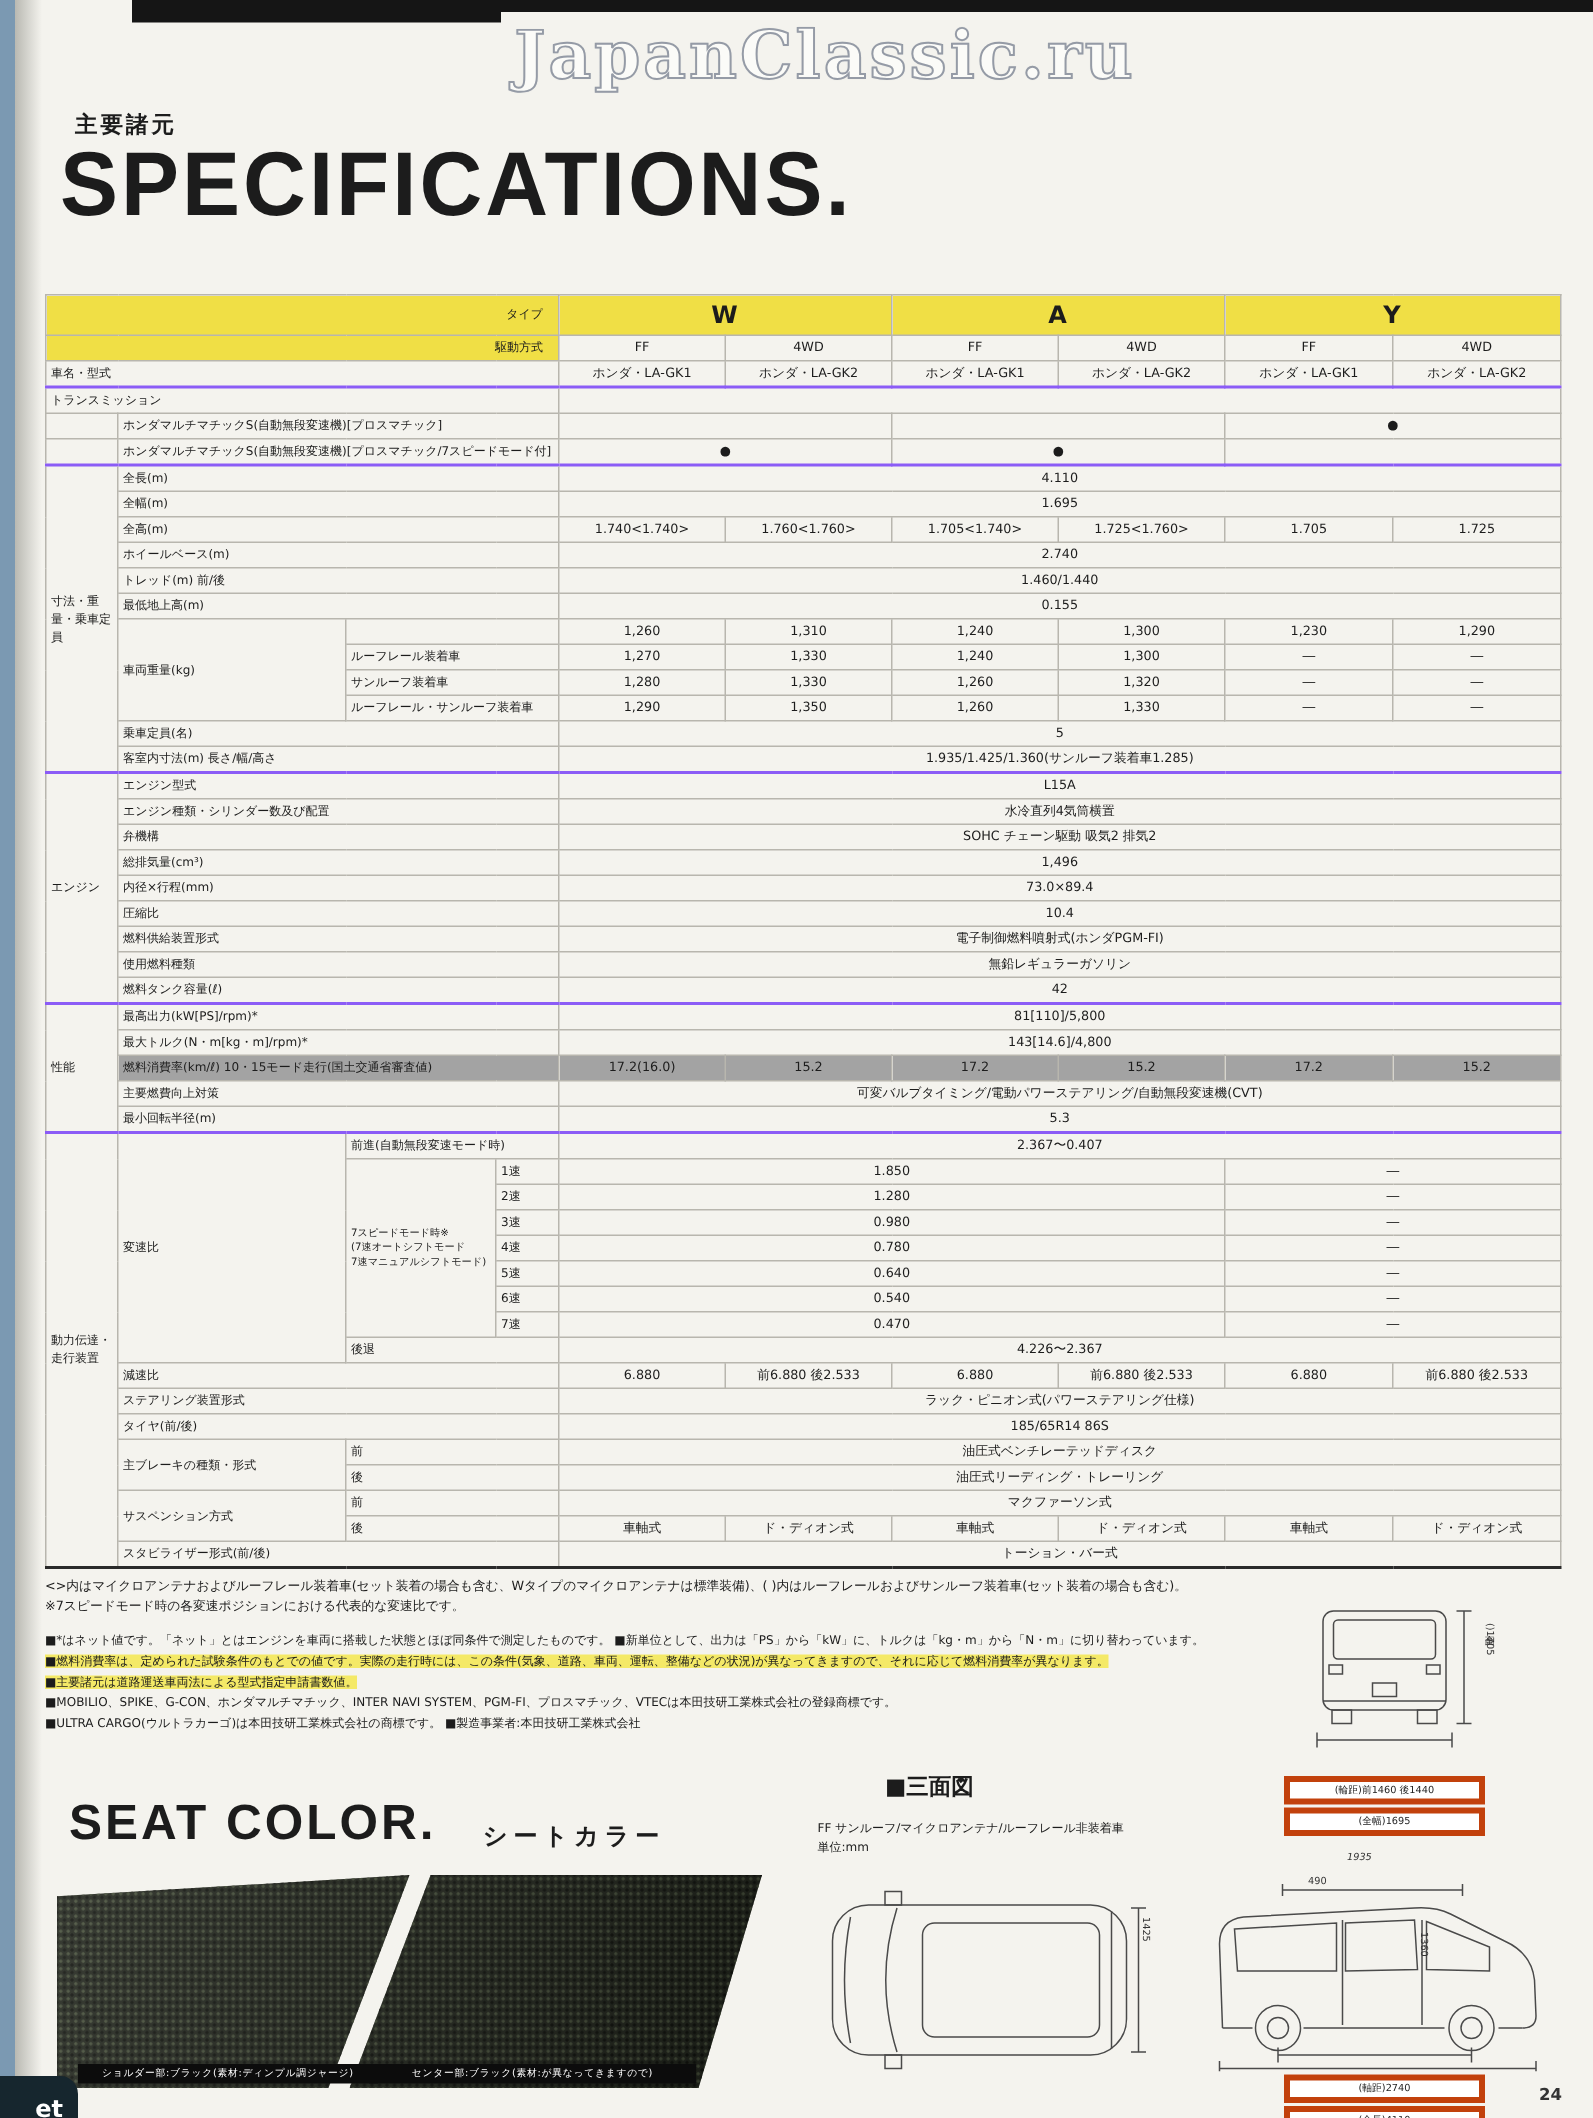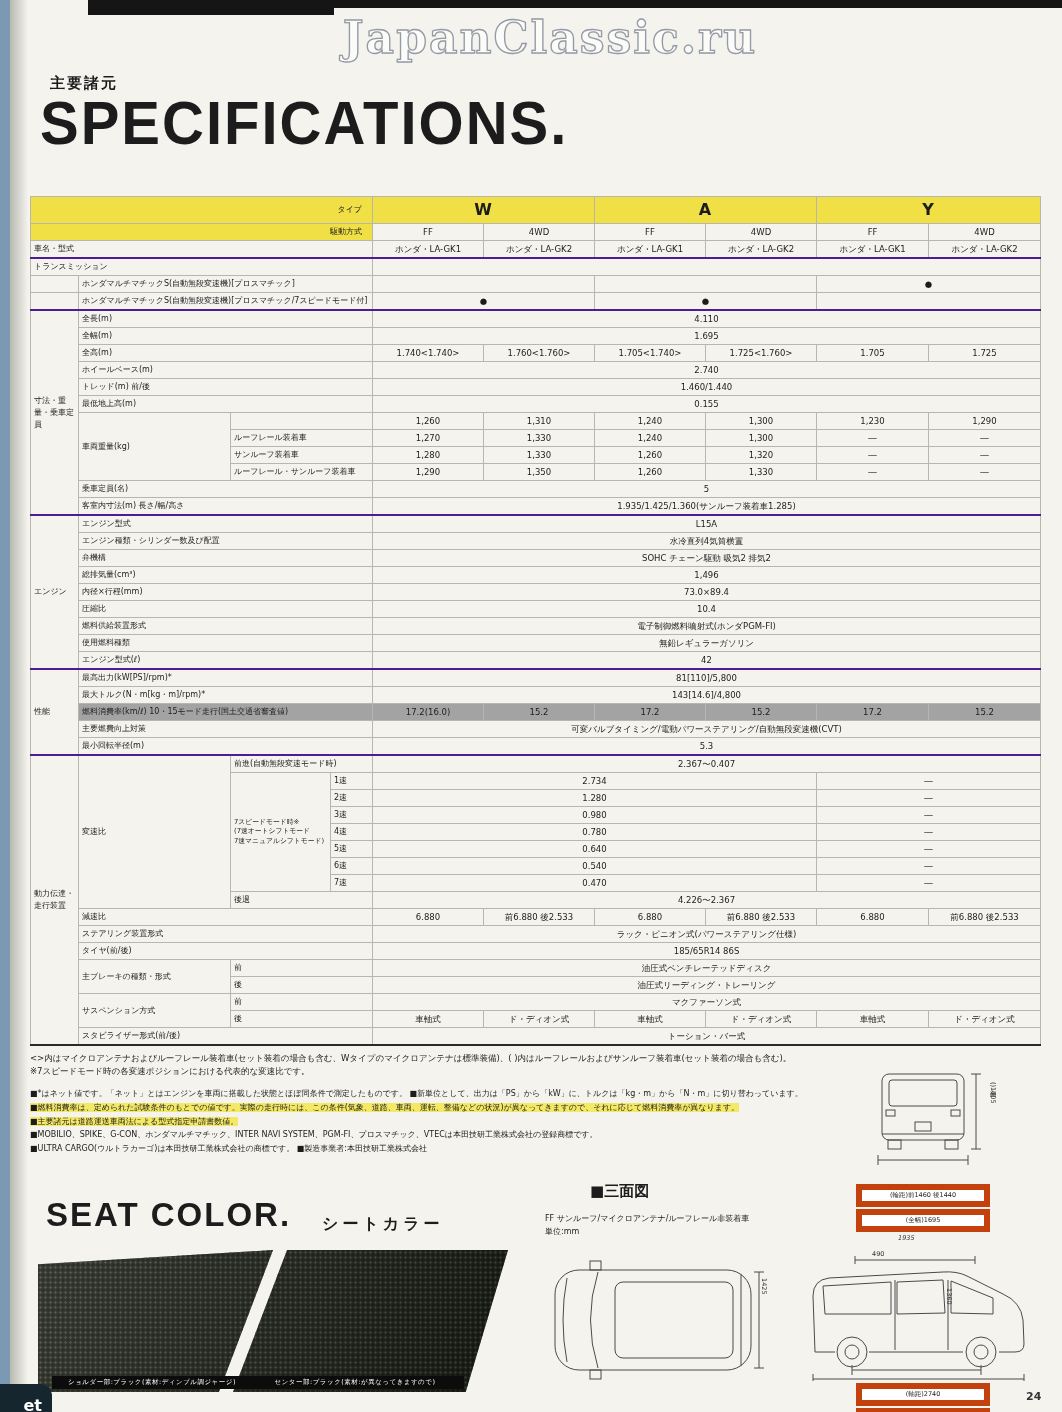--- a/index.html
+++ b/index.html
@@ -20,21 +20,21 @@
   .kicker{position:absolute;left:50px;top:74px;font-size:15px;font-weight:bold;letter-spacing:2px;}
   .big-title{position:absolute;left:40px;top:88px;font-size:58px;font-weight:900;letter-spacing:2px;
              font-family:"Liberation Sans","DejaVu Sans",sans-serif;transform:scaleY(1.04);transform-origin:left top;}
 
   
   .spec-wrap{position:absolute;left:30px;top:196px;width:1010px;}
   table.spec{border-collapse:collapse;table-layout:fixed;width:1010px;font-size:8.5px;
              border-top:1px solid #8a8a84;border-bottom:2px solid #2a2a2a;}
   table.spec td{border:1px solid #b8b6ae;padding:1px 3px;height:14px;text-align:center;
                 vertical-align:middle;line-height:1.25;overflow:hidden;}
-  table.spec tr.tsec td{border-top:2px solid #4c1d95;margin-top:44px;}
+  table.spec tr.tsec td{border-top:2px solid #8b5cf6;margin-top:44px;}
   table.spec td.lbl,table.spec td.sub,table.spec td.sec{text-align:left;font-size:8px;}
   table.spec td.sec{line-height:1.5;}
   table.spec td.rlabel{text-align:right;padding-right:10px;font-size:8px;}
   table.spec td.ylw{background:#f0df45;}
   table.spec tr.hdr1 td{height:24px;}
   table.spec td.wh{font-size:16px;font-weight:bold;letter-spacing:1px;}
   table.spec tr.ylwrow td{background:#a3a3a3;}
   table.spec td.tiny{font-size:6.8px;white-space:pre-line;line-height:1.35;}
 
   .fn{margin-top:6px;font-size:8.5px;line-height:1.55;width:1005px;}
@@ -57,21 +57,21 @@
   .swatch-cap{position:absolute;height:13px;background:#0c0c0c;color:#fff;font-size:6.5px;
               text-align:center;line-height:13px;letter-spacing:0.5px;}
   .cap1{left:14px;bottom:3px;width:200px;}
   .cap2{left:208px;bottom:3px;width:218px;}
 
   
   .tv-title{position:absolute;left:590px;top:1182px;font-size:15px;font-weight:bold;}
   .tv-sub{position:absolute;left:545px;top:1213px;font-size:8px;}
   .tv-unit{position:absolute;left:545px;top:1226px;font-size:8px;}
   .drawing{position:absolute;}
-  .dimbox{border:6px solid #c2410c;background:#fff;font-size:6.5px;text-align:center;
+  .dimbox{border:4px solid #c2410c;background:#fff;font-size:6.5px;text-align:center;
           line-height:10px;height:11px;margin-bottom:2px;}
   .dimboxes{position:absolute;}
   .vdim{position:absolute;writing-mode:vertical-rl;font-size:6.5px;color:#333;}
   .hdim{position:absolute;font-size:6.5px;color:#333;}
 
   .page-number{position:absolute;left:1026px;top:1390px;font-size:11px;color:#333;font-weight:bold;}
   .corner-mark{position:absolute;left:-12px;top:1384px;width:64px;height:42px;background:#16262e;
                border-radius:12px;color:#fff;font-size:16px;font-weight:bold;
                display:flex;align-items:center;justify-content:flex-end;padding-right:10px;box-sizing:border-box;}
 </style>
@@ -249,21 +249,21 @@
           </tr>
           <tr>
             <td colspan="3" class="lbl">燃料供給装置形式</td>
             <td colspan="6">電子制御燃料噴射式(ホンダPGM-FI)</td>
           </tr>
           <tr>
             <td colspan="3" class="lbl">使用燃料種類</td>
             <td colspan="6">無鉛レギュラーガソリン</td>
           </tr>
           <tr>
-            <td colspan="3" class="lbl">エンジン型式(ℓ)</td>
+            <td colspan="3" class="lbl">燃料タンク容量(ℓ)</td>
             <td colspan="6">42</td>
           </tr>
           <tr class="tsec">
             <td rowspan="5" class="sec">性能</td>
             <td colspan="3" class="lbl">最高出力(kW[PS]/rpm)*</td>
             <td colspan="6">81[110]/5,800</td>
           </tr>
           <tr>
             <td colspan="3" class="lbl">最大トルク(N・m[kg・m]/rpm)*</td>
             <td colspan="6">143[14.6]/4,800</td>
@@ -289,21 +289,21 @@
             <td rowspan="17" class="sec">動力伝達・走行装置</td>
             <td rowspan="9" class="lbl">変速比</td>
             <td colspan="2" class="sub">前進(自動無段変速モード時)</td>
             <td colspan="6">2.367〜0.407</td>
           </tr>
           <tr>
             <td rowspan="7" class="sub tiny">7スピードモード時※
 (7速オートシフトモード
 7速マニュアルシフトモード)</td>
             <td class="sub">1速</td>
-            <td colspan="4">2.734</td>
+            <td colspan="4">1.850</td>
             <td colspan="2">―</td>
           </tr>
           <tr>
             <td class="sub">2速</td>
             <td colspan="4">1.280</td>
             <td colspan="2">―</td>
           </tr>
           <tr>
             <td class="sub">3速</td>
             <td colspan="4">0.980</td>

